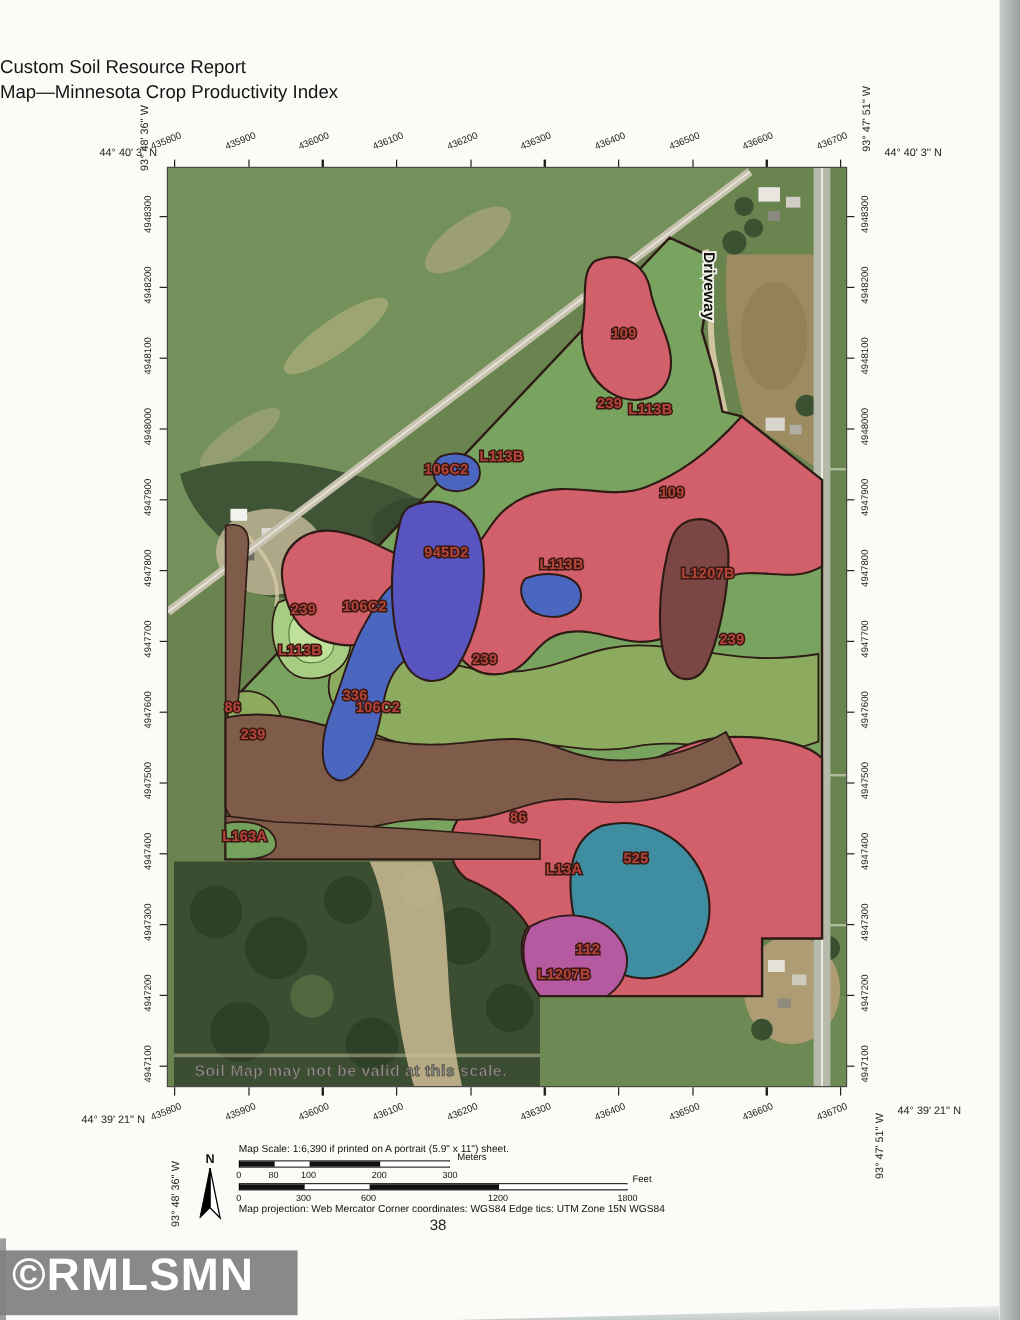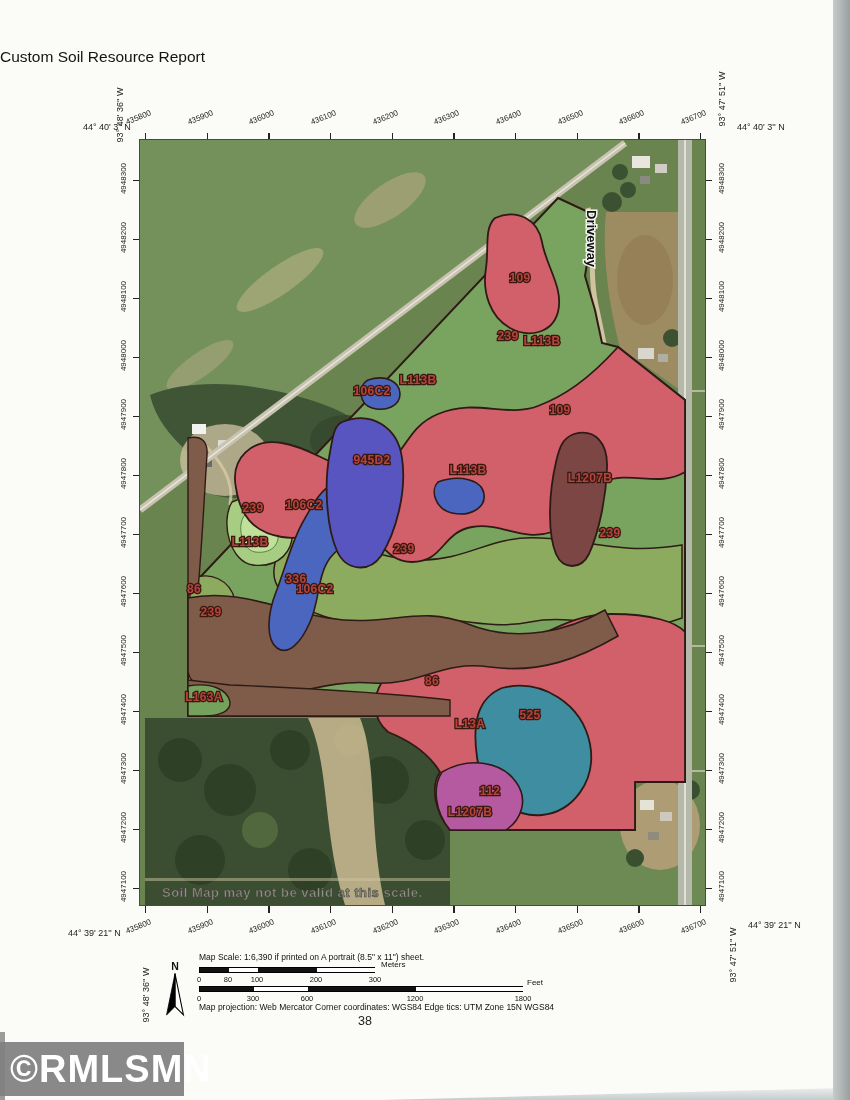--- a/index.html
+++ b/index.html
@@ -22,40 +22,41 @@
   .scale-text{font-size:8.5px;color:#111;white-space:nowrap;}
   .bar{position:absolute;height:6px;border:1px solid #000;box-sizing:border-box;background:#fff;}
   .seg{position:absolute;top:0;bottom:0;}
   .seg.b{background:#111;}
   .seg.w{background:#fff;}
   .bar-num{position:absolute;font-size:7.5px;color:#111;transform:translateX(-50%);white-space:nowrap;}
   .unit{font-size:8px;color:#111;}
   .page-num{top:1014px;left:0;width:730px;text-align:center;font-size:12.5px;color:#222;}
   .north-n{font-size:10.5px;font-weight:bold;color:#111;}
   
-  .watermark{left:0;top:1042px;width:184px;height:54px;background:rgba(128,128,128,.93);
-             display:flex;align-items:center;padding-left:10px;box-sizing:border-box;}
+  .watermark{left:0;top:1042px;width:248px;height:54px;background:rgba(128,128,128,.93);
+             display:flex;align-items:flex-start;padding-left:10px;box-sizing:border-box;}
   .watermark span{color:#fff;font-size:38px;font-weight:bold;letter-spacing:1px;}
   .right-band{right:0;top:0;width:17px;height:1100px;background:linear-gradient(to right,#c6caca,#99a0a0);}
   .corner-sliver{left:0;top:1032px;width:5px;height:68px;background:#4e4e4e;opacity:.55;}
   .bottom-wedge{left:380px;top:1087px;width:453px;height:13px;
                 background:linear-gradient(to bottom,#eef0ef,#c4cccc);clip-path:polygon(0 100%,100% 10%,100% 100%);}
   
   .soil-label{font:bold 12px "Liberation Sans",sans-serif;fill:#b5443a;stroke:#3a1812;stroke-width:2.6px;
               paint-order:stroke;text-anchor:middle;letter-spacing:.3px;}
   .driveway-label{font:bold 13px "Liberation Sans",sans-serif;fill:#111;stroke:#f4f4ee;stroke-width:3px;paint-order:stroke;}
   .disclaimer{font:bold 13px "Liberation Sans",sans-serif;fill:#93938a;stroke:#45453c;stroke-width:.6px;letter-spacing:.5px;}
 </style>
 </head>
 <body>
 
 <div class="page">
 
   <div class="abs title">
     <div>Custom Soil Resource Report</div>
+    <div>Map—Minnesota Crop Productivity Index</div>
   </div>
 
   <div class="abs coord" style="left:83px;top:122px;">44°  40' 3'' N</div>
   <div class="abs coord" style="left:737px;top:122px;">44°  40' 3'' N</div>
   <div class="abs coord" style="left:68px;top:928px;">44°  39' 21'' N</div>
   <div class="abs coord" style="left:748px;top:920px;">44°  39' 21'' N</div>
   <div class="abs coord coord-v" style="left:75px;top:110px;">93°  48' 36'' W</div>
   <div class="abs coord coord-v" style="left:677px;top:94px;">93°  47' 51'' W</div>
   <div class="abs coord coord-v" style="left:101px;top:990px;">93°  48' 36'' W</div>
   <div class="abs coord coord-v" style="left:688px;top:950px;">93°  47' 51'' W</div>
@@ -278,21 +279,21 @@
   </div>
 
   <div class="abs" style="left:162px;top:960px;width:26px;text-align:center;">
     <div class="north-n">N</div>
     <svg width="26" height="46" viewBox="0 0 30 60">
       <path d="M15,2 L26,56 L15,45 Z" fill="#fff" stroke="#000" stroke-width="1.4"></path>
       <path d="M15,2 L4,56 L15,45 Z" fill="#000" stroke="#000" stroke-width="1"></path>
     </svg>
   </div>
 
-  <div class="abs scale-text" style="left:199px;top:952px;">Map Scale: 1:6,390 if printed on A portrait (8.5" x 11") sheet.</div>
+  <div class="abs scale-text" style="left:199px;top:952px;">Map Scale: 1:6,390 if printed on A portrait (5.9" x 11") sheet.</div>
 
   <div class="abs unit" style="left:381px;top:960px;">Meters</div>
   <div class="abs bar" style="left:199px;top:967px;width:176px;">
     <div class="seg b" style="left:0;width:29px;"></div>
     <div class="seg w" style="left:29px;width:29px;"></div>
     <div class="seg b" style="left:58px;width:59px;"></div>
     <div class="seg w" style="left:117px;width:59px;"></div>
   </div>
   <div id="meters-nums">
       <div class="bar-num" style="left:199px;top:975px;">0</div>

